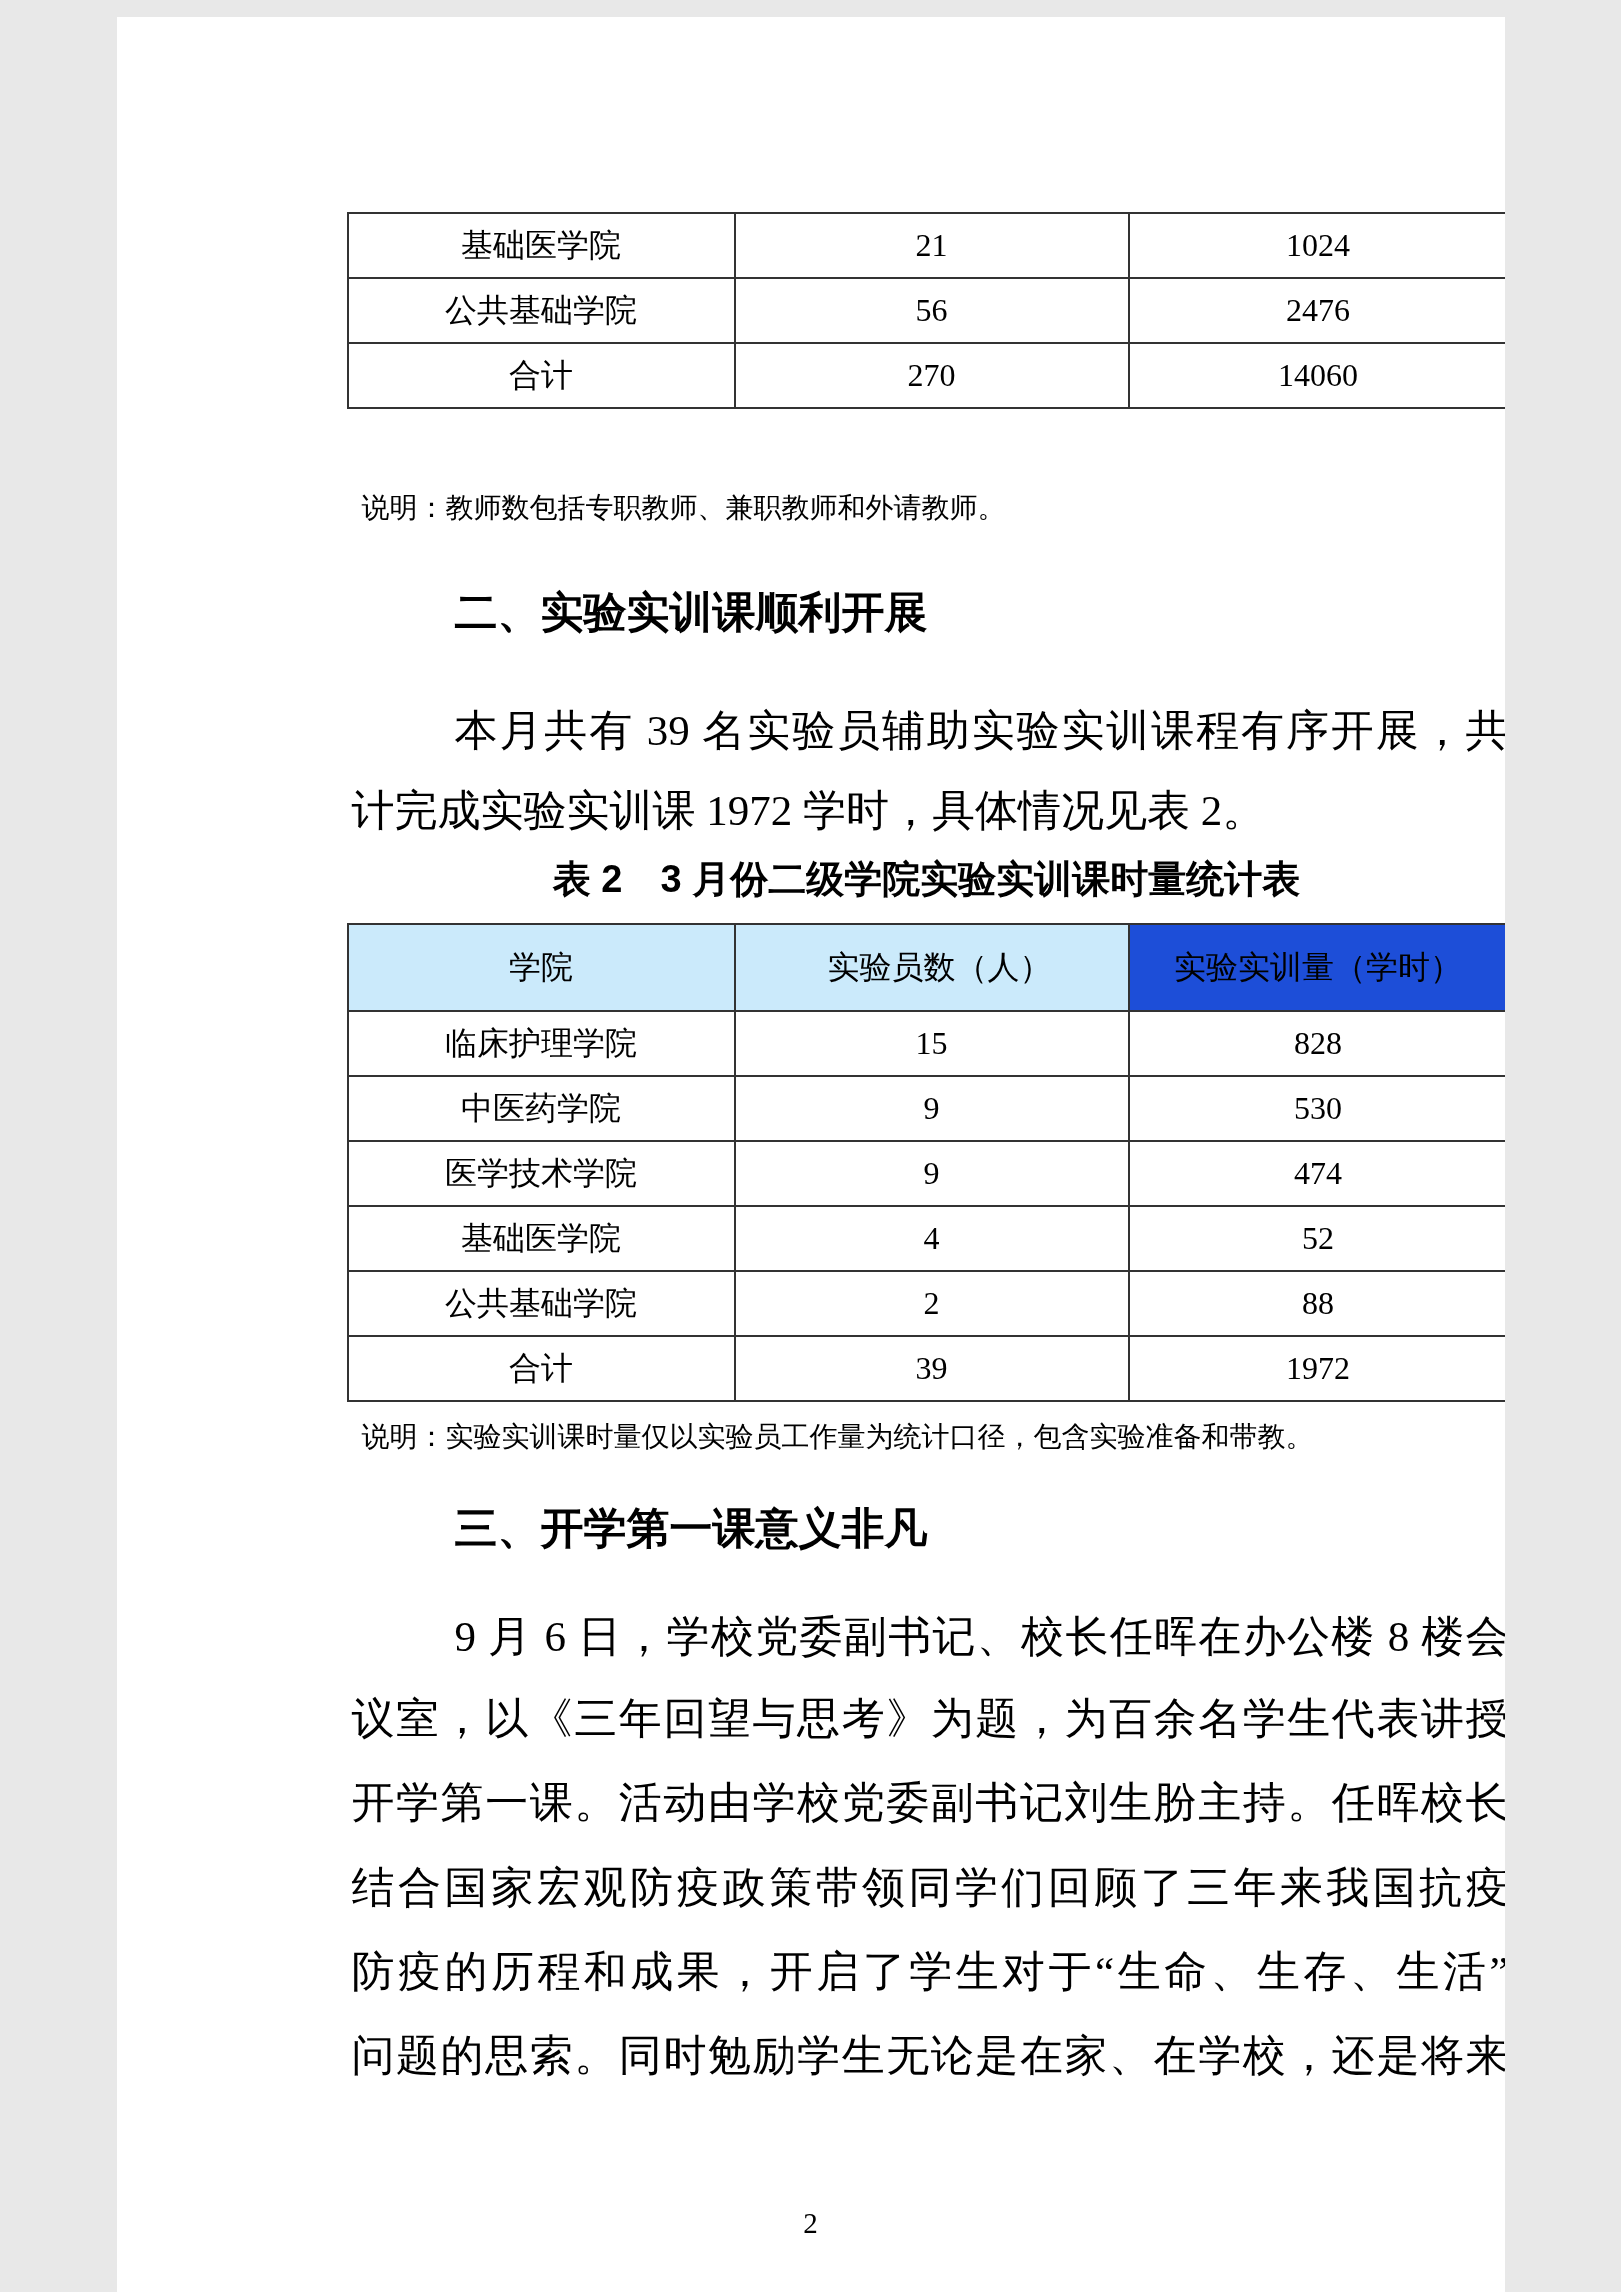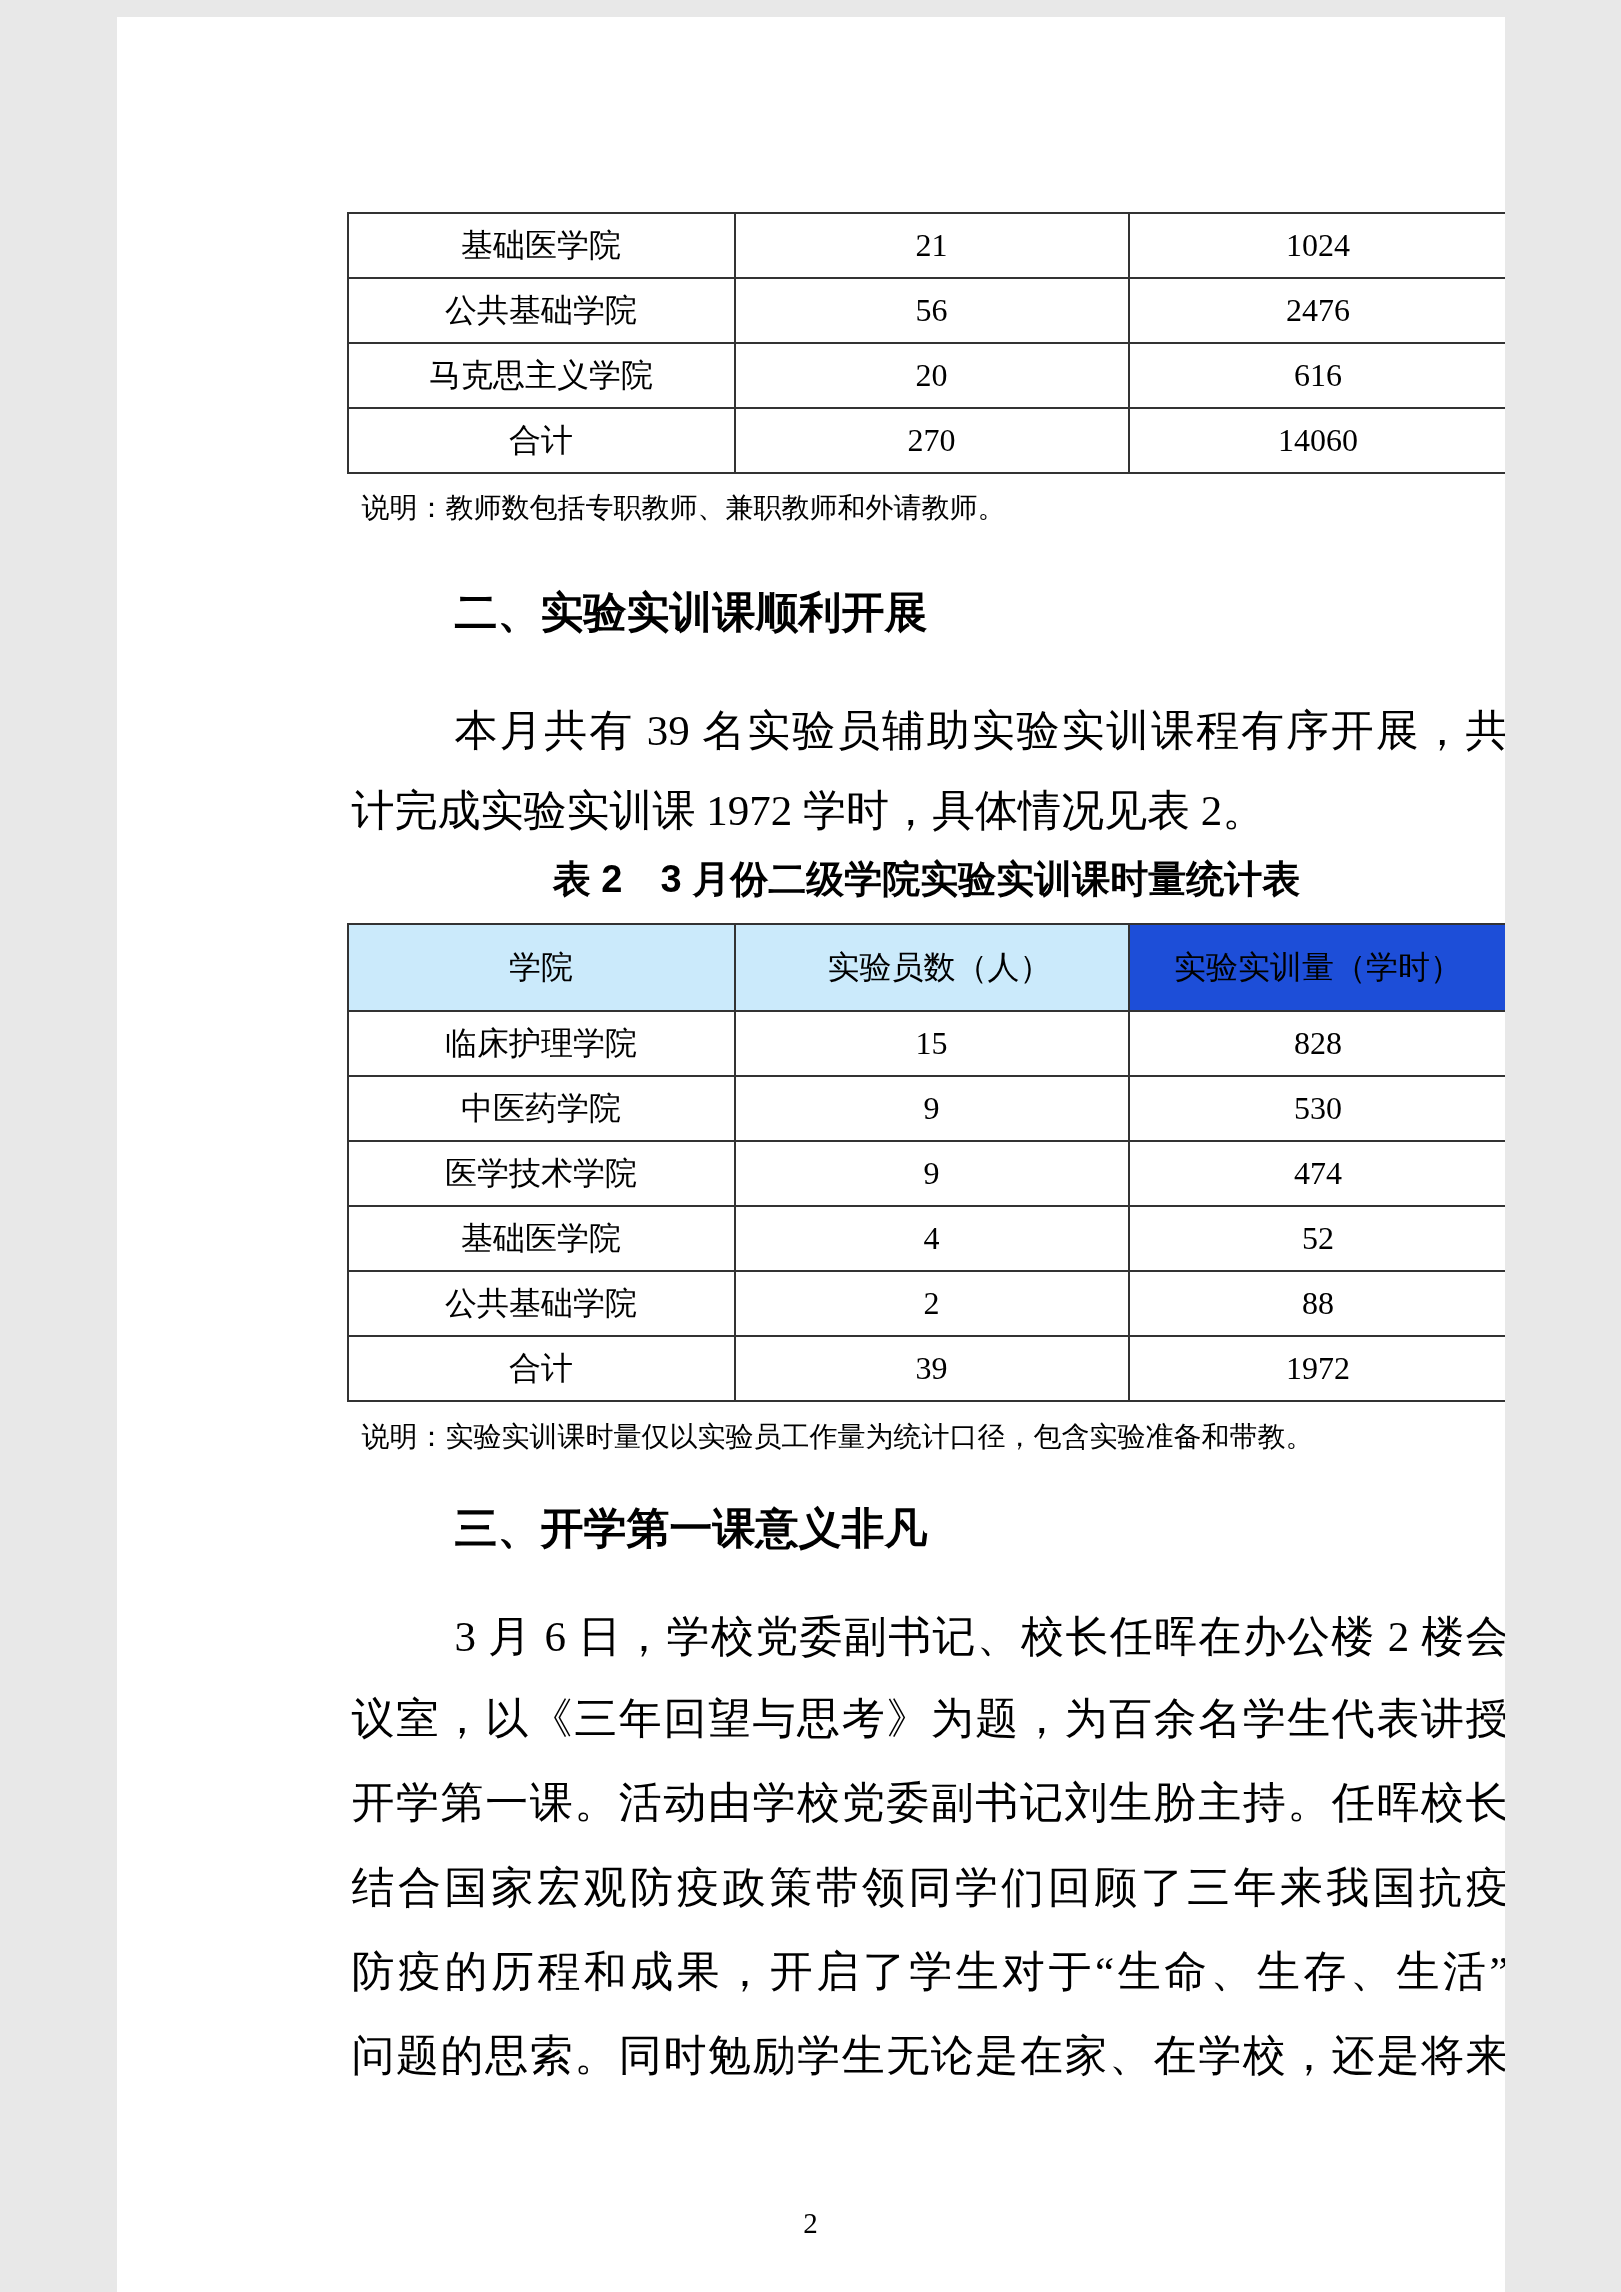--- a/index.html
+++ b/index.html
@@ -95,25 +95,20 @@
         <td>基础医学院</td>
         <td>21</td>
         <td>1024</td>
       </tr>
       <tr>
         <td>公共基础学院</td>
         <td>56</td>
         <td>2476</td>
       </tr>
       <tr>
-        <td>马克思主义学院</td>
-        <td>20</td>
-        <td>616</td>
-      </tr>
-      <tr>
         <td>合计</td>
         <td>270</td>
         <td>14060</td>
       </tr>
     </tbody>
   </table>
 
   <div class="note n1">说明：教师数包括专职教师、兼职教师和外请教师。</div>
 
   <div class="heading h2">二、实验实训课顺利开展</div>
@@ -162,21 +157,21 @@
         <td>合计</td>
         <td>39</td>
         <td>1972</td>
       </tr>
     </tbody>
   </table>
 
   <div class="note n2">说明：实验实训课时量仅以实验员工作量为统计口径，包含实验准备和带教。</div>
 
   <div class="heading h3">三、开学第一课意义非凡</div>
-  <div class="bline ind" style="top:1595px;">3 月 6 日，学校党委副书记、校长任晖在办公楼 2 楼会</div>
+  <div class="bline ind" style="top:1595px;">9 月 6 日，学校党委副书记、校长任晖在办公楼 8 楼会</div>
   <div class="bline" style="top:1677px;">议室，以《三年回望与思考》为题，为百余名学生代表讲授</div>
   <div class="bline" style="top:1846px;">结合国家宏观防疫政策带领同学们回顾了三年来我国抗疫</div>
   <div class="bline" style="top:1761px;">开学第一课。活动由学校党委副书记刘生肦主持。任晖校长</div>
   <div class="bline" style="top:1930px;">防疫的历程和成果，开启了学生对于“生命、生存、生活”</div>
   <div class="bline" style="top:2014px;">问题的思索。同时勉励学生无论是在家、在学校，还是将来</div>
 
   <div class="pagenum">2</div>
 
 </div>
 

